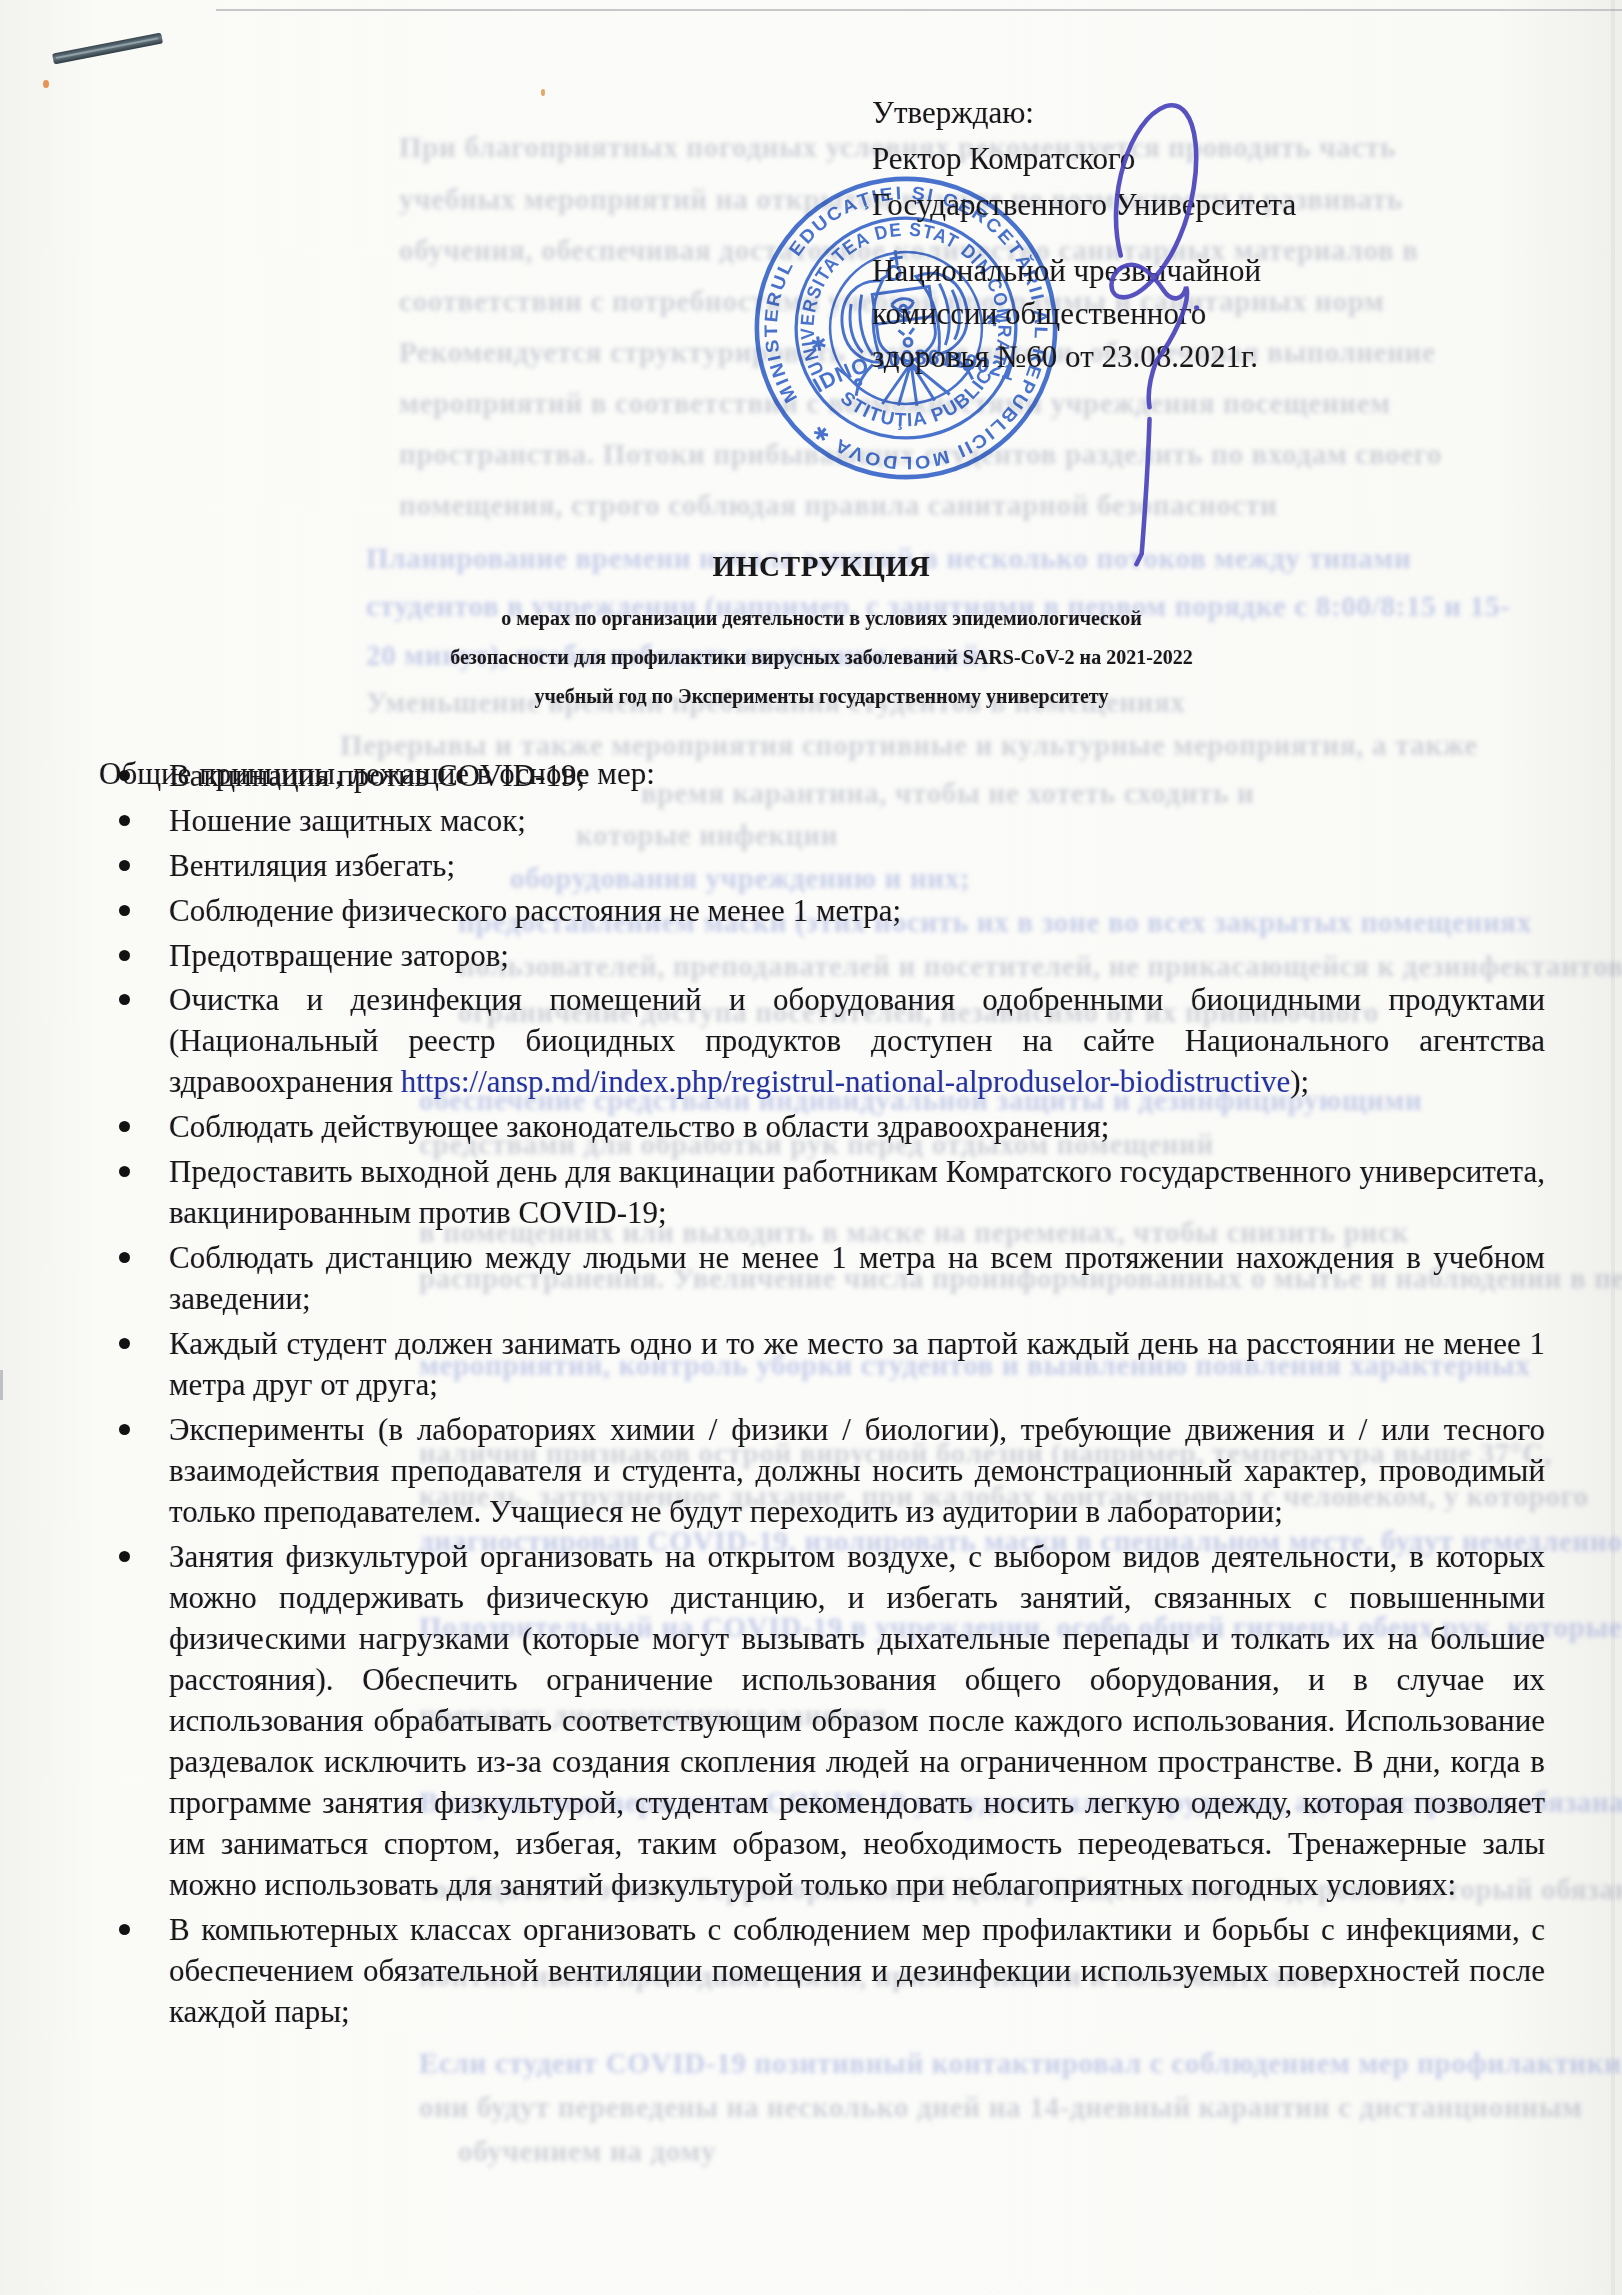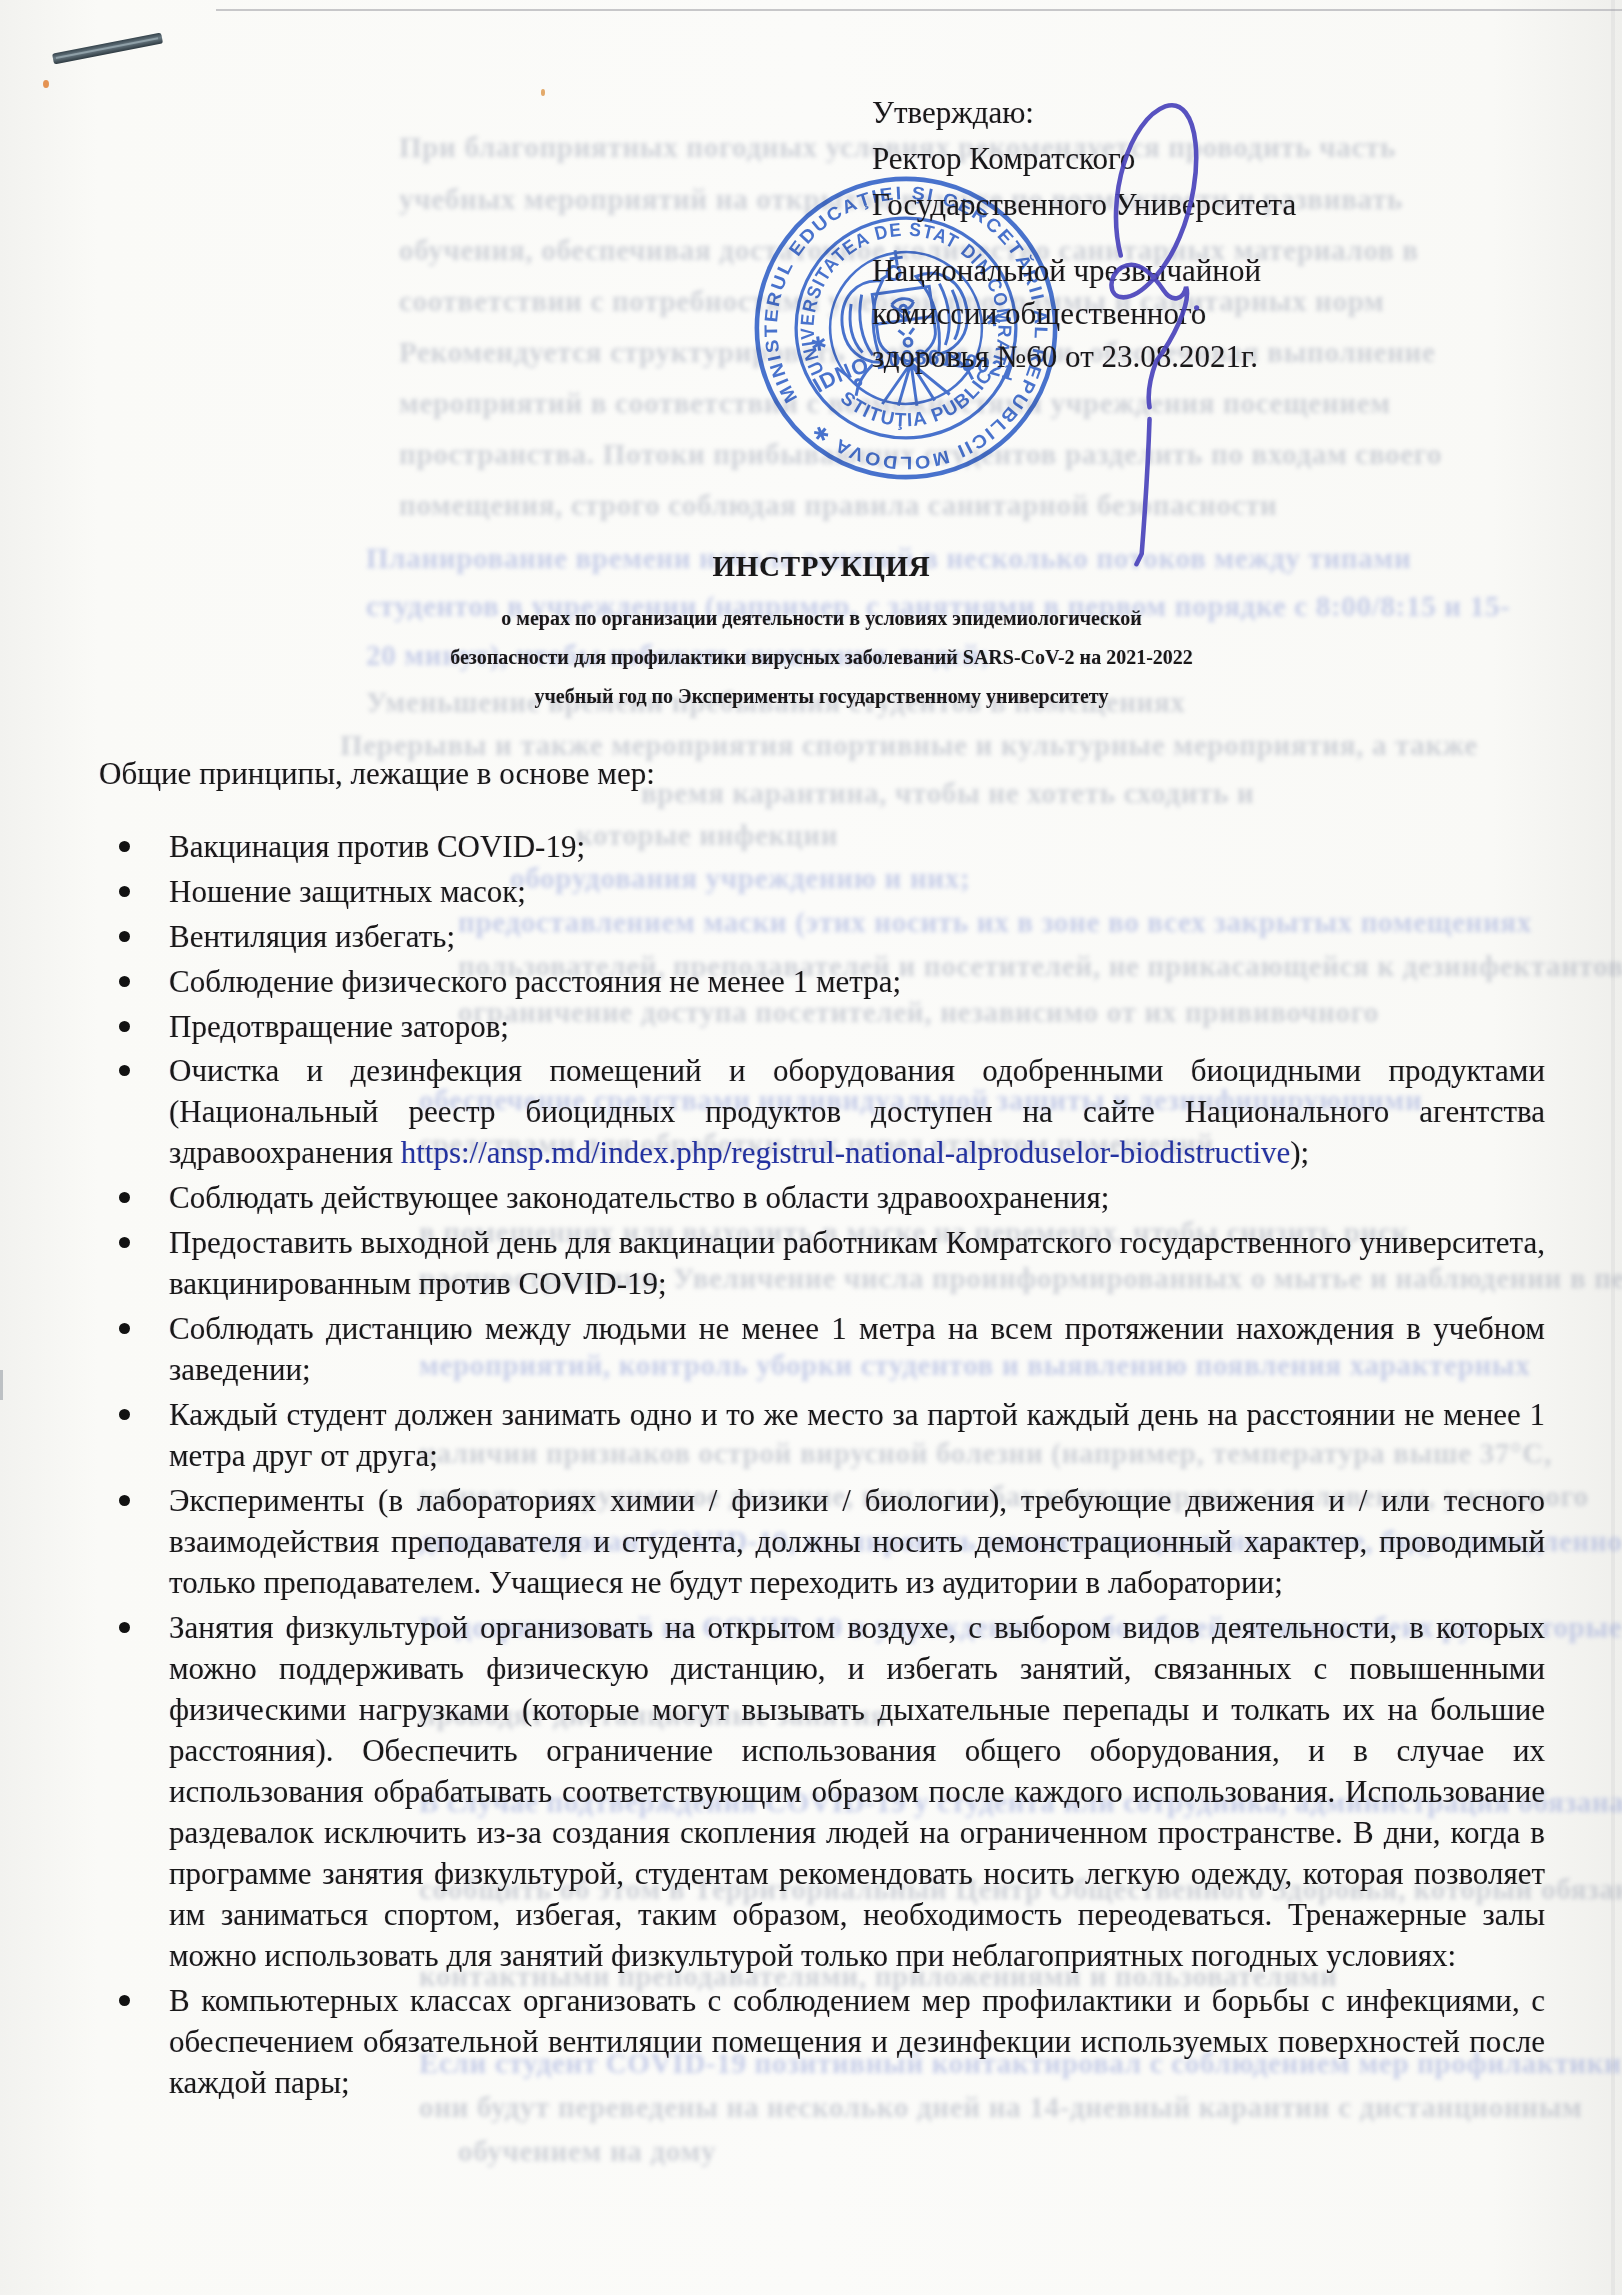--- a/index.html
+++ b/index.html
@@ -29,21 +29,21 @@
   .sig-row{white-space:nowrap;margin-top:1.3px;height:51px;}
   .sig-line{display:inline-block;vertical-align:bottom;width:370px;height:41px;border-bottom:2.6px solid #1c1b1b;margin-right:29px;}
   .sig-name{display:inline-block;vertical-align:bottom;height:43px;}
   .basis{margin-top:21px;line-height:43px;}
   
   .title-block{position:absolute;left:98px;top:547px;width:1447px;text-align:center;z-index:4;font-weight:700;}
   .title-heading{font-size:29px;letter-spacing:0.7px;line-height:38px;margin:0;}
   .title-lines{margin-top:14.4px;font-size:20px;line-height:39px;}
   
   .intro{position:absolute;left:99px;top:756px;z-index:4;font-size:31px;}
-  .bullets{position:absolute;left:98px;top:826px;width:1447px;z-index:4;list-style:none;margin:0;padding:0;}
+  .bullets{position:absolute;left:98px;top:755px;width:1447px;z-index:4;list-style:none;margin:0;padding:0;}
   .bullets li{position:relative;padding-left:71px;font-size:31px;line-height:41px;text-align:justify;margin-bottom:3.9px;}
   .bullets li::before{content:"";position:absolute;left:21px;top:15px;width:11px;height:11px;border-radius:50%;background:#121212;}
   .seg-u{color:#2433a0;text-underline-offset:3.9px;cursor:pointer;}
   .stamp text{font-family:"Liberation Sans","DejaVu Sans",sans-serif;}
 </style>
 </head>
 <body>
 
 <div class="page">
 

